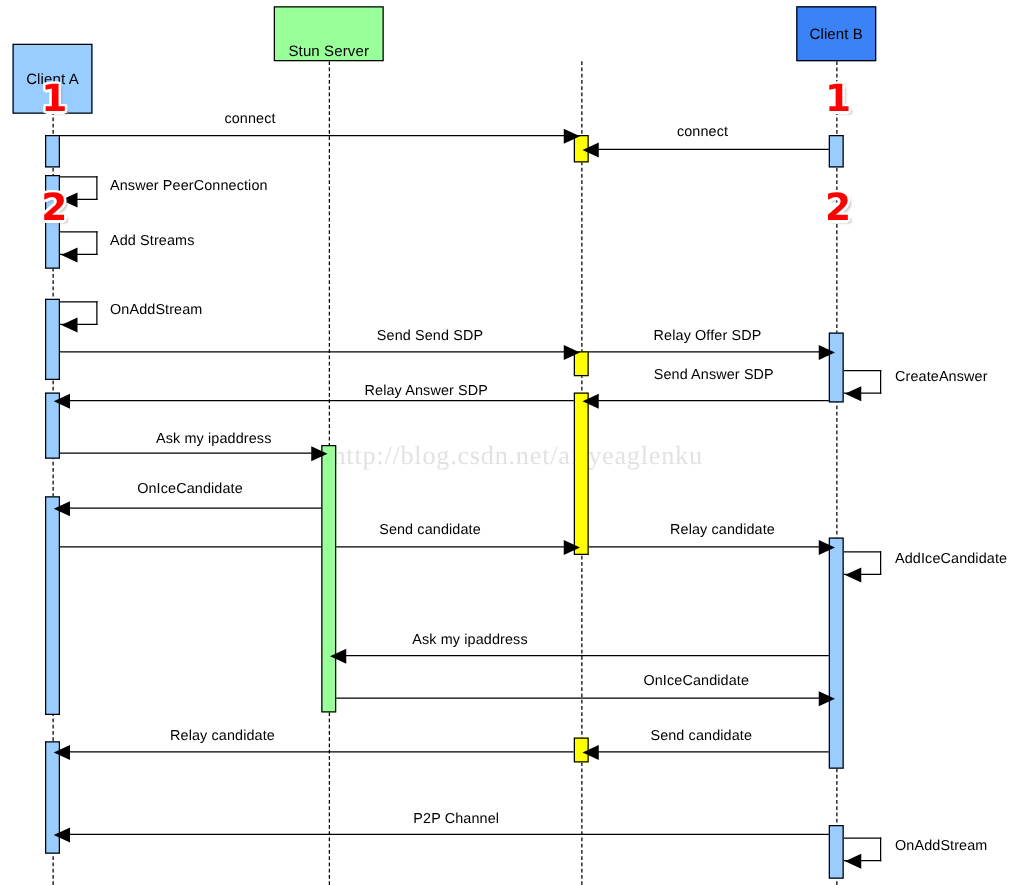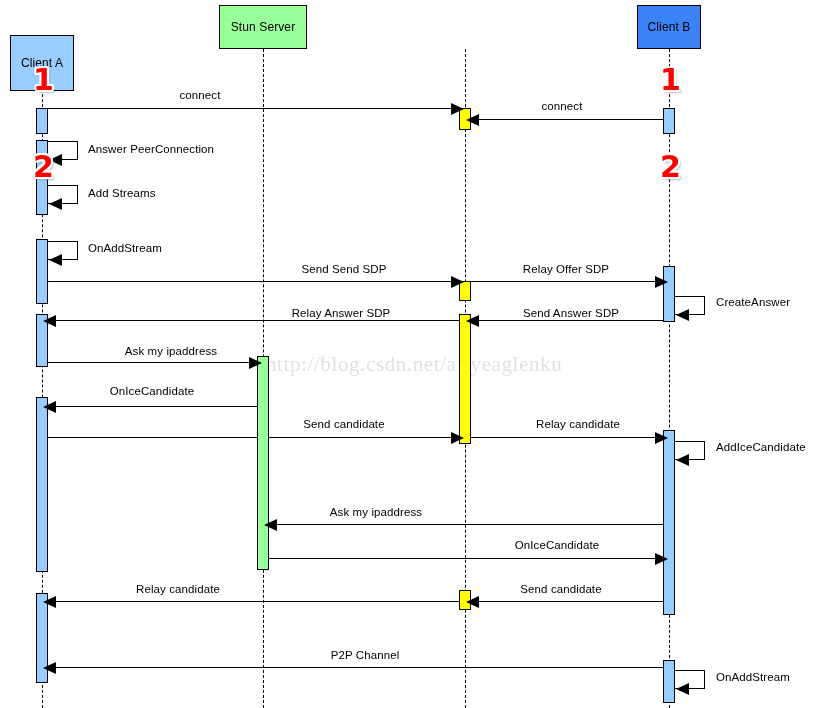--- a/index.html
+++ b/index.html
@@ -97,21 +97,21 @@
   <div class="lifeline-line" style="left:42px;top:49px;height:659px;"></div>
   <div class="lifeline-line" style="left:263px;top:49px;height:659px;"></div>
   <div class="lifeline-line" style="left:465px;top:49px;height:659px;"></div>
   <div class="lifeline-line" style="left:669px;top:49px;height:659px;"></div>
 
   <div class="watermark" style="left:266px;top:352px;">http://blog.csdn.net/aflyeaglenku</div>
 
   <div class="lifeline-head" style="left:10px;top:5px;width:64px;height:56px;background:#99CCFF;margin-top:30px;">
     <span>Client A</span>
   </div>
-  <div class="lifeline-head" style="left:219px;top:5px;width:88px;height:44px;background:#99FF99;">
+  <div class="lifeline-head" style="left:219px;top:5px;width:88px;height:44px;background:#99FF99;align-items:flex-end;">
     <span>Stun Server</span>
   </div>
   <div class="lifeline-head" style="left:637px;top:5px;width:64px;height:44px;background:#3b82f6;">
     <span>Client B</span>
   </div>
 
   <div id="activation-layer">
       <div class="activation" style="left: 36px; top: 108px; width: 12px; height: 26px; background: rgb(153, 204, 255);"></div>
       <div class="activation" style="left: 36px; top: 140px; width: 12px; height: 75px; background: rgb(153, 204, 255);"></div>
       <div class="activation" style="left: 36px; top: 239px; width: 12px; height: 65px; background: rgb(153, 204, 255);"></div>
@@ -151,21 +151,21 @@
       <div class="arrow right" style="left: 655px; top: 276px;"></div>
       <div class="msg-label" style="left: 566px; top: 263px; transform: translateX(-50%);">Relay Offer SDP</div>
       <div class="selfmsg" style="left: 675px; top: 296px; width: 30px; height: 19px;"></div>
       <div class="arrow left" style="left: 676px; top: 309px;"></div>
       <div class="msg-label" style="left: 716px; top: 296px; transform: none;">CreateAnswer</div>
       <div class="msg-line" style="left: 42px; top: 320px; width: 423px;"></div>
       <div class="arrow left" style="left: 43px; top: 315px;"></div>
       <div class="msg-label" style="left: 341px; top: 307px; transform: translateX(-50%);">Relay Answer SDP</div>
       <div class="msg-line" style="left: 465px; top: 320px; width: 204px;"></div>
       <div class="arrow left" style="left: 466px; top: 315px;"></div>
-      <div class="msg-label" style="left: 571px; top: 307px; transform: translateX(-50%);">Send Answer SDP</div>
+      <div class="msg-label" style="left: 571px; top: 294px; transform: translateX(-50%);">Send Answer SDP</div>
       <div class="msg-line" style="left: 42px; top: 362px; width: 221px;"></div>
       <div class="arrow right" style="left: 249px; top: 357px;"></div>
       <div class="msg-label" style="left: 171px; top: 345px; transform: translateX(-50%);">Ask my ipaddress</div>
       <div class="msg-line" style="left: 42px; top: 406px; width: 221px;"></div>
       <div class="arrow left" style="left: 43px; top: 401px;"></div>
       <div class="msg-label" style="left: 152px; top: 385px; transform: translateX(-50%);">OnIceCandidate</div>
       <div class="msg-line" style="left: 42px; top: 437px; width: 423px;"></div>
       <div class="arrow right" style="left: 451px; top: 432px;"></div>
       <div class="msg-label" style="left: 344px; top: 418px; transform: translateX(-50%);">Send candidate</div>
       <div class="msg-line" style="left: 465px; top: 437px; width: 204px;"></div>

